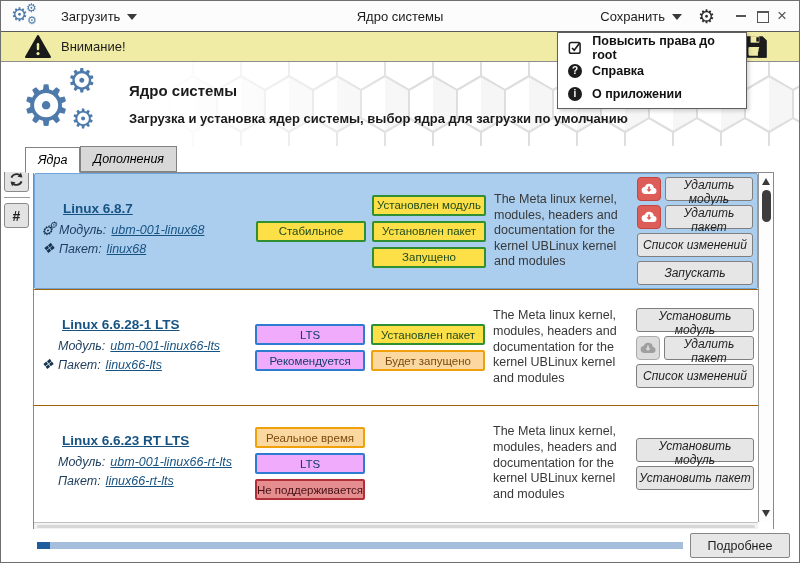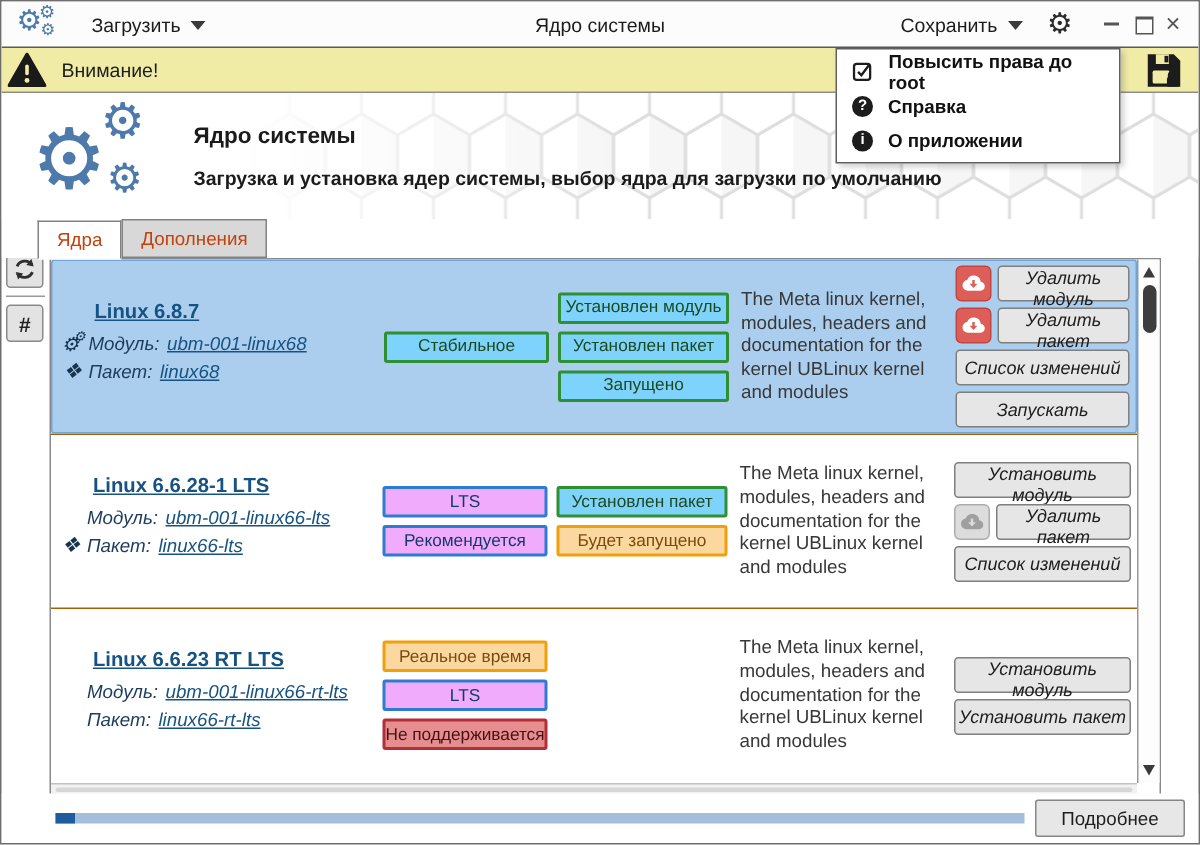--- a/index.html
+++ b/index.html
@@ -23,21 +23,21 @@
   .gear-glyph-btn { font-size:19px; color:#2c2c2c; line-height:1; }
   .winctls { display:flex; align-items:center; gap:9px; margin-left:4px; }
   .wc { width:12px; height:12px; position:relative; }
   .wc-min::before{ content:""; position:absolute; left:1px; right:1px; top:5px; border-top:2px solid #555;}
   .wc-max::before{ content:""; position:absolute; left:1px; top:1px; width:10px; height:9px;
                    border:1px solid #555; border-top:2px solid #555;}
   .wc-close::before{ content:"×"; position:absolute; left:0; top:-4px; font-size:17px; color:#555;}
 
   
   .warnbar { height:30px; background:#f0eca6; border-bottom:1px solid #8d8d8d;
-             display:flex; align-items:center; padding:0 4px; gap:10px; }
+             display:flex; align-items:center; padding:0 24px; gap:10px; }
   .warn-text { font-size:13px; color:#1d1d1d; }
   .floppy { margin-left:auto; margin-right:6px; }
 
   
   .menu { position:absolute; top:31px; left:556px; width:190px; background:#fff;
           border:1px solid #5f5f5f; z-index:20; padding:3px 0; box-shadow:2px 2px 4px rgba(0,0,0,.18); }
   .menu-item { display:flex; align-items:center; gap:10px; height:23px; padding:0 10px;
                font-size:12.5px; font-weight:600; color:#111; }
   .circle-ico { width:14px; height:14px; border-radius:50%; background:#1c1c1c; color:#fff;
                 font-size:10px; font-weight:bold; display:flex; align-items:center; justify-content:center; flex:0 0 14px;}
@@ -51,22 +51,22 @@
   .gears-lg .g1{ position:absolute; left:0; top:14px; font-size:56px; line-height:1;}
   .gears-lg .g2{ position:absolute; left:46px; top:0; font-size:33px; line-height:1;}
   .gears-lg .g3{ position:absolute; left:50px; top:42px; font-size:27px; line-height:1;}
   .header-text { z-index:1; margin-left:16px; }
   .h-title { font-size:15px; font-weight:600; color:#1b1b1b; margin-bottom:12px; }
   .h-sub { font-size:13px; font-weight:600; color:#1b1b1b; }
 
   
   .tabbar { height:26px; display:flex; align-items:flex-end; padding-left:24px;
             background:#fff; position:relative; z-index:3; }
-  .tab { font-size:12.5px; color:#c2410c; padding:12px 12px; display:flex; align-items:center;
-         border:1px solid #828282; background:#d8d8d8; height:22px; }
+  .tab { font-size:12.5px; color:#000000; padding:12px 12px; display:flex; align-items:center;
+         border:1px solid #828282; background:#d8d8d8; height:22px;font-style:italic; }
   .tab.active { background:#fff; height:26px; border-bottom:1px solid #fff; margin-bottom:-1px; }
 
   
   .side-tools { position:absolute; left:3px; top:166px; width:26px; z-index:2; }
   .side-btn { width:25px; height:25px; background:#e3e3e3; border:1px solid #8a8a8a; border-radius:3px;
               display:flex; align-items:center; justify-content:center; font-weight:bold; font-size:14px; color:#222; }
   .side-sep { border-top:1px solid #9a9a9a; margin:5px 0; }
 
   
   .panel { position:absolute; left:32px; top:171px; width:741px; height:359px;
@@ -85,21 +85,21 @@
   .mg1 { position:absolute; left:0; top:2px; font-size:13px; line-height:1; }
   .mg2 { position:absolute; left:8px; top:-1px; font-size:9px; line-height:1; }
   .pkg-glyph { position:absolute; left:1px; top:0; font-size:14px; line-height:1; }
   .klabel { margin-right:5px; }
   .kval { color:#175382; text-decoration:underline;font-style:italic; }
 
   .c-b1 { width:110px; display:flex; flex-direction:column; justify-content:center; gap:5px; }
   .c-b2 { width:114px; margin-left:6px; display:flex; flex-direction:column; justify-content:center; gap:5px; }
   .badge { height:21px; display:flex; align-items:center; justify-content:center;
            font-size:11.5px; border:2px solid; border-radius:2px; white-space:nowrap; }
-  .badge.green  { background:#7dd3fc; border-color:#2f8f33; color:#1c4a1e; }
+  .badge.green  { background:#fde047; border-color:#2f8f33; color:#1c4a1e; }
   .badge.blue   { background:#f0abfc; border-color:#2e7cd1; color:#123c68; }
   .badge.orange { background:#fbd8a0; border-color:#efa00b; color:#7c4a0e; }
   .badge.red    { background:#e68d90; border-color:#b12f36; color:#451114; }
 
   .c-desc { width:140px; margin-left:8px; display:flex; align-items:center;
             font-size:12.5px; color:#383838; line-height:1.25; }
   .c-btns { flex:1; display:flex; flex-direction:column; justify-content:center; gap:4px; padding:0 4px 0 3px; }
   .btn-line { display:flex; gap:4px; height:24px; }
   .iconbtn { width:24px; height:24px; border-radius:4px; display:flex; align-items:center; justify-content:center; flex:0 0 24px; }
   .iconbtn.red  { background:#dd5e58; border:1px solid #c4443e; }

